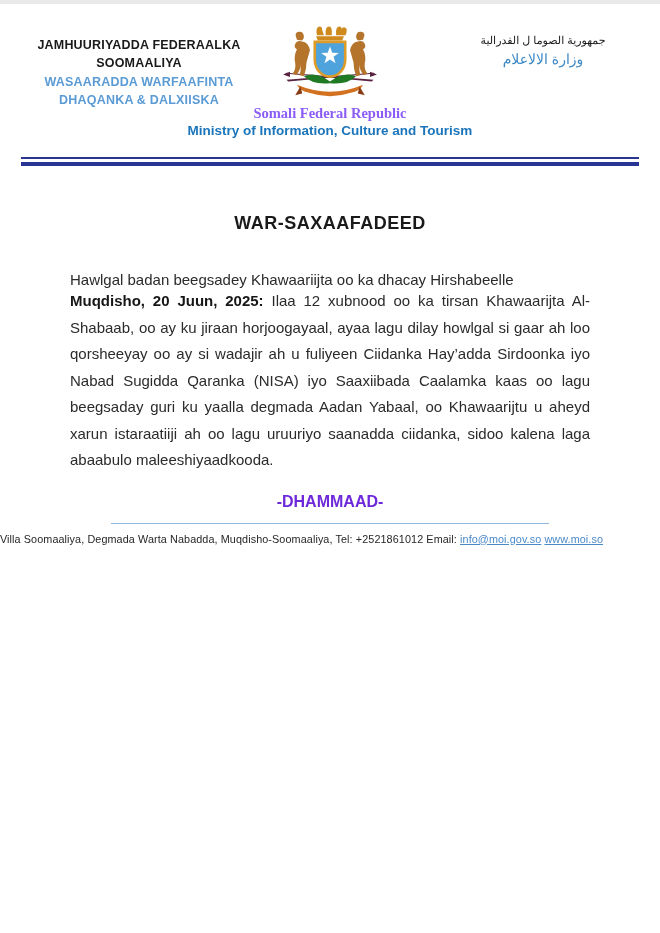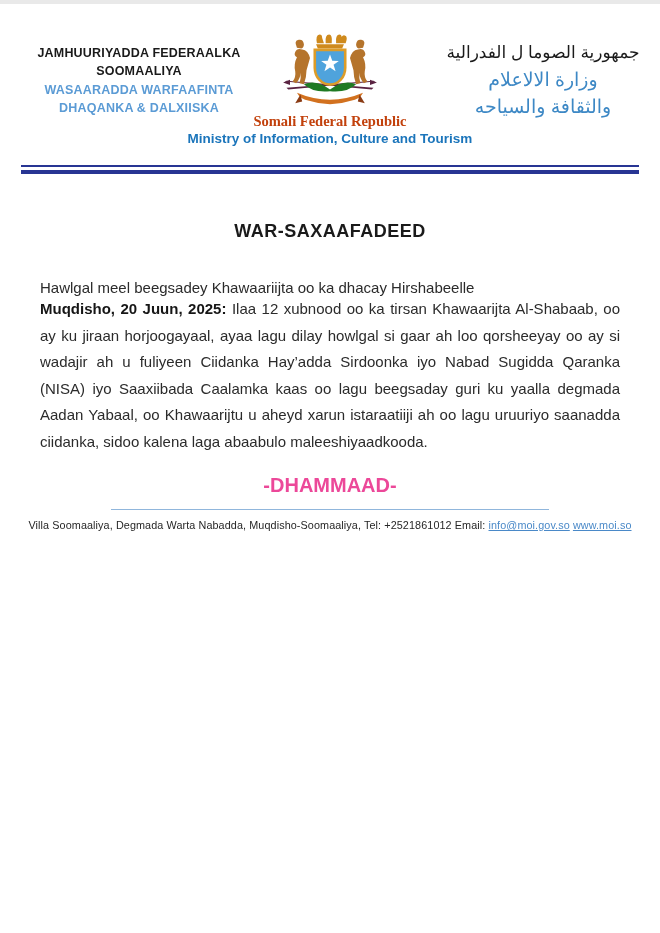--- a/index.html
+++ b/index.html
@@ -8,79 +8,79 @@
     width: 660px; height: 933px;
     background: #ffffff;
     font-family: "Liberation Sans", sans-serif;
     color: #2b2b2b;
     overflow: hidden;
     position: relative;
   }
   .top-edge { height: 4px; background: #e9e9e9; width: 100%; }
 
   
-  .letterhead { display: flex; align-items: flex-start; padding-top: 28px; }
+  .letterhead { display: flex; align-items: flex-start; padding-top: 20px; }
   .lh-left  { width: 252px; padding-left: 26px; text-align: center; padding-top: 12px; }
   .lh-center{ width: 156px; text-align: center; }
   .lh-right { width: 252px; text-align: center; padding-top: 8px; direction: rtl; padding-left: 18px; }
 
   .lh-left .black-org {
     font-weight: bold; font-size: 12.5px; line-height: 1.45; color: #1a1a1a;
     letter-spacing: 0.2px;
   }
   .lh-left .blue-org {
     font-weight: bold; font-size: 12.5px; line-height: 1.45; color: #5b9bd5;
     letter-spacing: 0.2px; margin-top: 1px;
   }
-  .lh-right .arabic-black { font-size: 17px; color: #1a1a1a; line-height: 1.5; }
-  .lh-right .arabic-blue  { font-size: 19px;  color: #3d88c5; line-height: 1.45; }
+  .lh-right .arabic-black { font-size: 11px; color: #1a1a1a; line-height: 1.5; }
+  .lh-right .arabic-blue  { font-size: 14px;  color: #3d88c5; line-height: 1.45; }
 
   .emblem-svg { display: block; margin: 0 auto; }
   .caption-serif {
     white-space: nowrap; margin: 1px -120px 0;
     font-family: "Liberation Serif", serif; font-weight: bold;
-    font-size: 14.5px; color: #c2410c; text-align: center;
+    font-size: 14.5px; color: #8b5cf6; text-align: center;
   }
   .caption-ministry {
     white-space: nowrap; margin: 1px -120px 14px;
     font-weight: bold; font-size: 13.5px; color: #1b75bb;
   }
 
   
   .double-rule { margin: 5px 21px 0; }
   .double-rule .thin  { height: 2px; background: #283593; }
   .double-rule .gap   { height: 3px; background: #ffffff; }
   .double-rule .thick { height: 4px; background: #283593; }
 
   
-  .doc { padding: 0 40px; }
+  .doc { padding: 0 70px; }
   .doc-title {
     text-align: center; font-weight: bold; font-size: 18px;
     letter-spacing: 0.5px; color: #1a1a1a; margin-top: 47px;
   }
   .doc-subtitle { margin-top: 37px; font-size: 15px; color: #2b2b2b; }
   .doc-paragraphs { }
   .body-para {
     font-size: 15px; line-height: 26.5px; text-align: justify;
     color: #2b2b2b; margin-bottom: 19px;
     text-justify: inter-word;
   }
   .body-para strong { color: #161616; }
   .end-mark {
-    text-align: center; font-weight: bold; font-size: 20px;
-    color: #ec4899; margin-top: 14px;
+    text-align: center; font-weight: bold; font-size: 16px;
+    color: #6d28d9; margin-top: 14px;
   }
 
   
   .footer-rule {
     width: 438px; border: 0; border-top: 1.5px solid #90b6dc;
     margin: 12px auto 9px;
   }
   .footer-contact {
-    text-align: center; font-size: 10.8px; color: #262626;
+    font-size: 10.8px; color: #262626;
     letter-spacing: 0.1px;
   }
   .footer-contact a { color: #4a89c8; text-decoration: underline; }
 </style>
 </head>
 <body>
 
 <div class="top-edge"></div>
 
 <div class="letterhead">
@@ -118,35 +118,34 @@
       <path d="M26 72 l-6 10 l8 -2 Z" fill="#8a3b14"></path>
       <path d="M94 72 l6 10 l-8 -2 Z" fill="#8a3b14"></path>
     </svg>
     <div class="caption-serif">Somali Federal Republic</div>
     <div class="caption-ministry">Ministry of Information, Culture and Tourism</div>
   </div>
 
   <div class="lh-right">
     <div class="arabic-black">جمهورية الصوما ل الفدرالية</div>
     <div class="arabic-blue">وزارة الالاعلام</div>
-    <div class="arabic-blue">والثقافة والسياحه</div>
   </div>
 </div>
 
 <div class="double-rule">
   <div class="thin"></div>
     <div class="gap"></div>
     <div class="thick"></div>
 </div>
 
 <div class="doc">
 
   <div class="doc-title">WAR-SAXAAFADEED</div>
 
-  <p class="doc-subtitle">Hawlgal meel beegsadey Khawaariijta oo ka dhacay Hirshabeelle</p>
+  <p class="doc-subtitle">Hawlgal badan beegsadey Khawaariijta oo ka dhacay Hirshabeelle</p>
 
   <div class="doc-paragraphs">
     <p class="body-para"><strong>Muqdisho, 20 Juun, 2025:</strong> <span>Ilaa 12 xubnood oo ka tirsan Khawaarijta Al-Shabaab, oo ay ku jiraan horjoogayaal, ayaa lagu dilay howlgal si gaar ah loo qorsheeyay oo ay si wadajir ah u fuliyeen Ciidanka Hay’adda Sirdoonka iyo Nabad Sugidda Qaranka (NISA) iyo Saaxiibada Caalamka kaas oo lagu beegsaday guri ku yaalla degmada Aadan Yabaal, oo Khawaarijtu u aheyd xarun istaraatiiji ah oo lagu uruuriyo saanadda ciidanka, sidoo kalena laga abaabulo maleeshiyaadkooda.</span></p>
 
 
 
   </div>
 
   <div class="end-mark">-DHAMMAAD-</div>
 </div>

